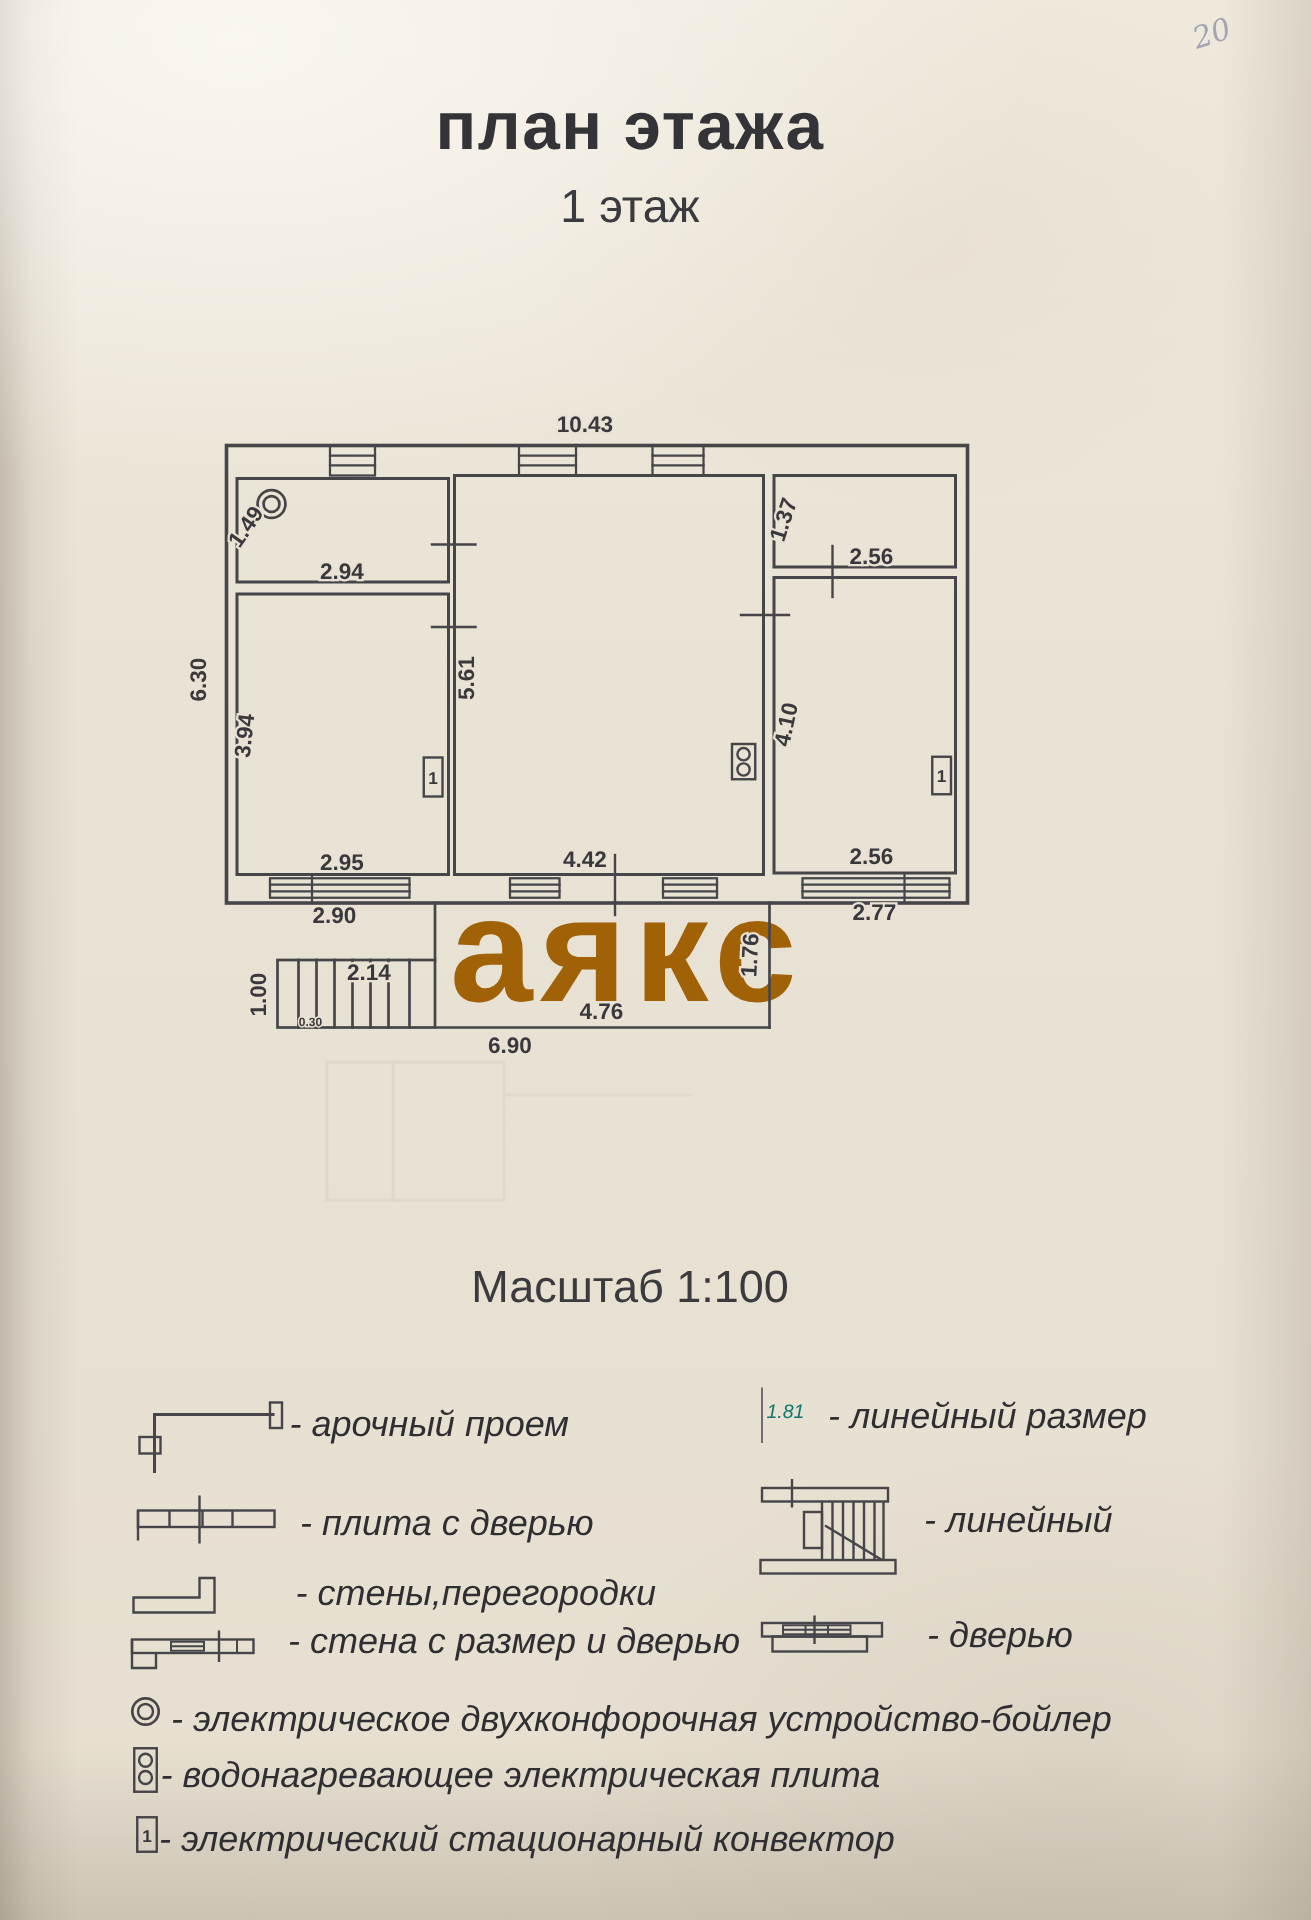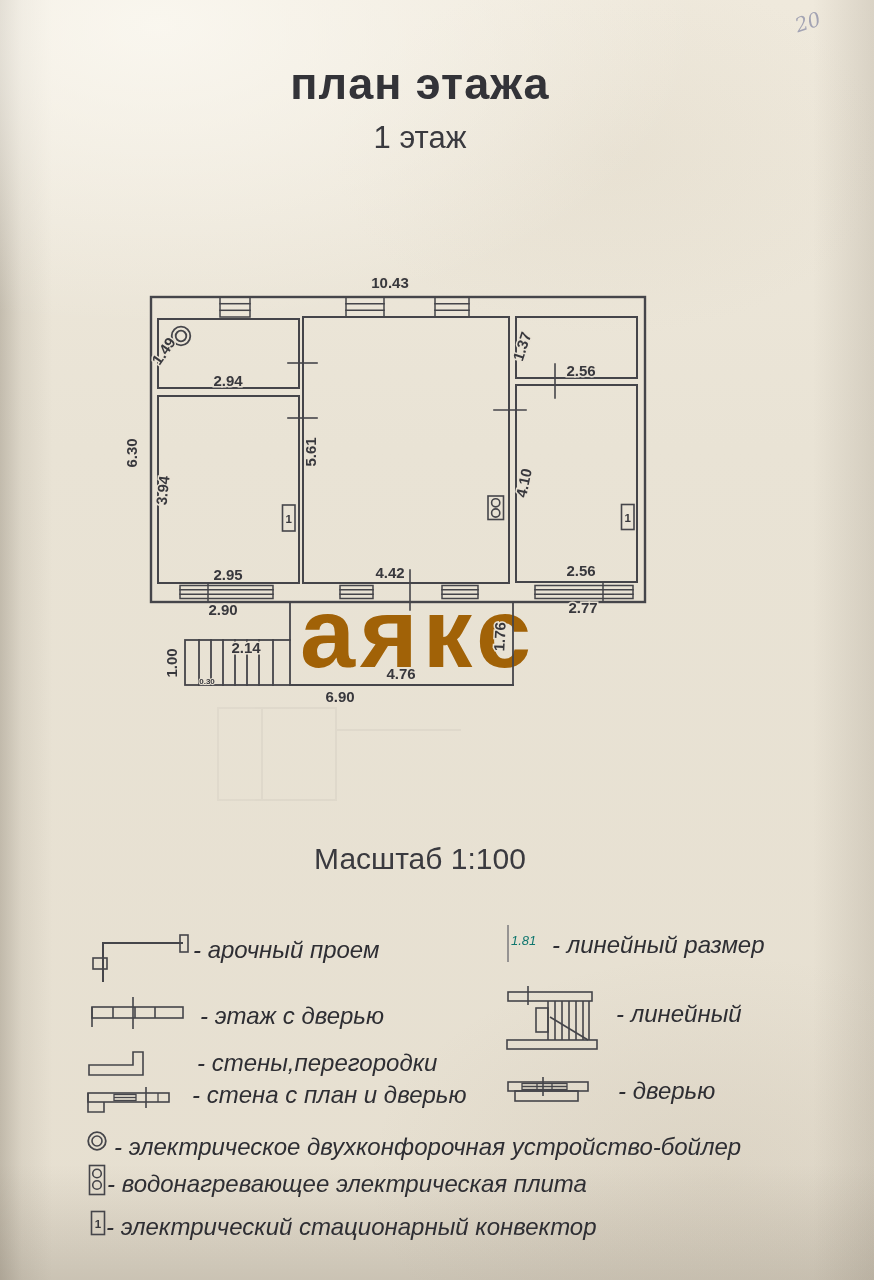--- a/index.html
+++ b/index.html
@@ -178,38 +178,38 @@
 <svg class="abs sym" style="left:88px;top:995px" width="100" height="36" viewBox="0 0 100 36">
   <g stroke="#45454a" fill="none" stroke-width="1.6">
     <rect x="4" y="12" width="91" height="11"></rect>
     <line x1="25" y1="12" x2="25" y2="23"></line>
       <line x1="47" y1="12" x2="47" y2="23"></line>
       <line x1="67" y1="12" x2="67" y2="23"></line>
     <line x1="4" y1="12" x2="4" y2="32"></line>
     <line x1="45" y1="2" x2="45" y2="34"></line>
   </g>
 </svg>
-<span class="abs lgl" style="left:200px;top:1002px">- этаж с дверью</span>
+<span class="abs lgl" style="left:200px;top:1002px">- плита с дверью</span>
 
 <svg class="abs sym" style="left:86px;top:1050px" width="64" height="28" viewBox="0 0 64 28">
   <path d="M3,15 H47 V2 H57 V25 H3 Z" stroke="#45454a" fill="none" stroke-width="1.6"></path>
 </svg>
 <span class="abs lgl" style="left:197px;top:1049px">- стены,перегородки</span>
 
 <svg class="abs sym" style="left:86px;top:1083px" width="92" height="32" viewBox="0 0 92 32">
   <g stroke="#45454a" fill="none" stroke-width="1.6">
     <rect x="2" y="10" width="81" height="9"></rect>
     <path d="M2,10 V29 H18 V19"></path>
     <rect x="28" y="11.5" width="22" height="6" stroke-width="1.3"></rect>
     <line x1="28" y1="14.5" x2="50" y2="14.5" stroke-width="1.3"></line>
     <line x1="60" y1="4" x2="60" y2="25"></line>
     <line x1="72" y1="10" x2="72" y2="19" stroke-width="1.3"></line>
   </g>
 </svg>
-<span class="abs lgl" style="left:192px;top:1081px">- стена с план и дверью</span>
+<span class="abs lgl" style="left:192px;top:1081px">- стена с размер и дверью</span>
 
 <svg class="abs sym" style="left:85px;top:1129px" width="24" height="24" viewBox="0 0 24 24">
   <circle cx="12" cy="12" r="8.8" stroke="#45454a" fill="none" stroke-width="1.8"></circle>
   <circle cx="12" cy="12" r="5" stroke="#45454a" fill="none" stroke-width="1.6"></circle>
 </svg>
 <span class="abs lgl" style="left:114px;top:1133px">- электрическое двухконфорочная устройство-бойлер</span>
 
 <svg class="abs sym" style="left:87px;top:1163px" width="20" height="34" viewBox="0 0 20 34">
   <g stroke="#45454a" fill="none" stroke-width="1.6">
     <rect x="2.5" y="2.5" width="15" height="29"></rect>

